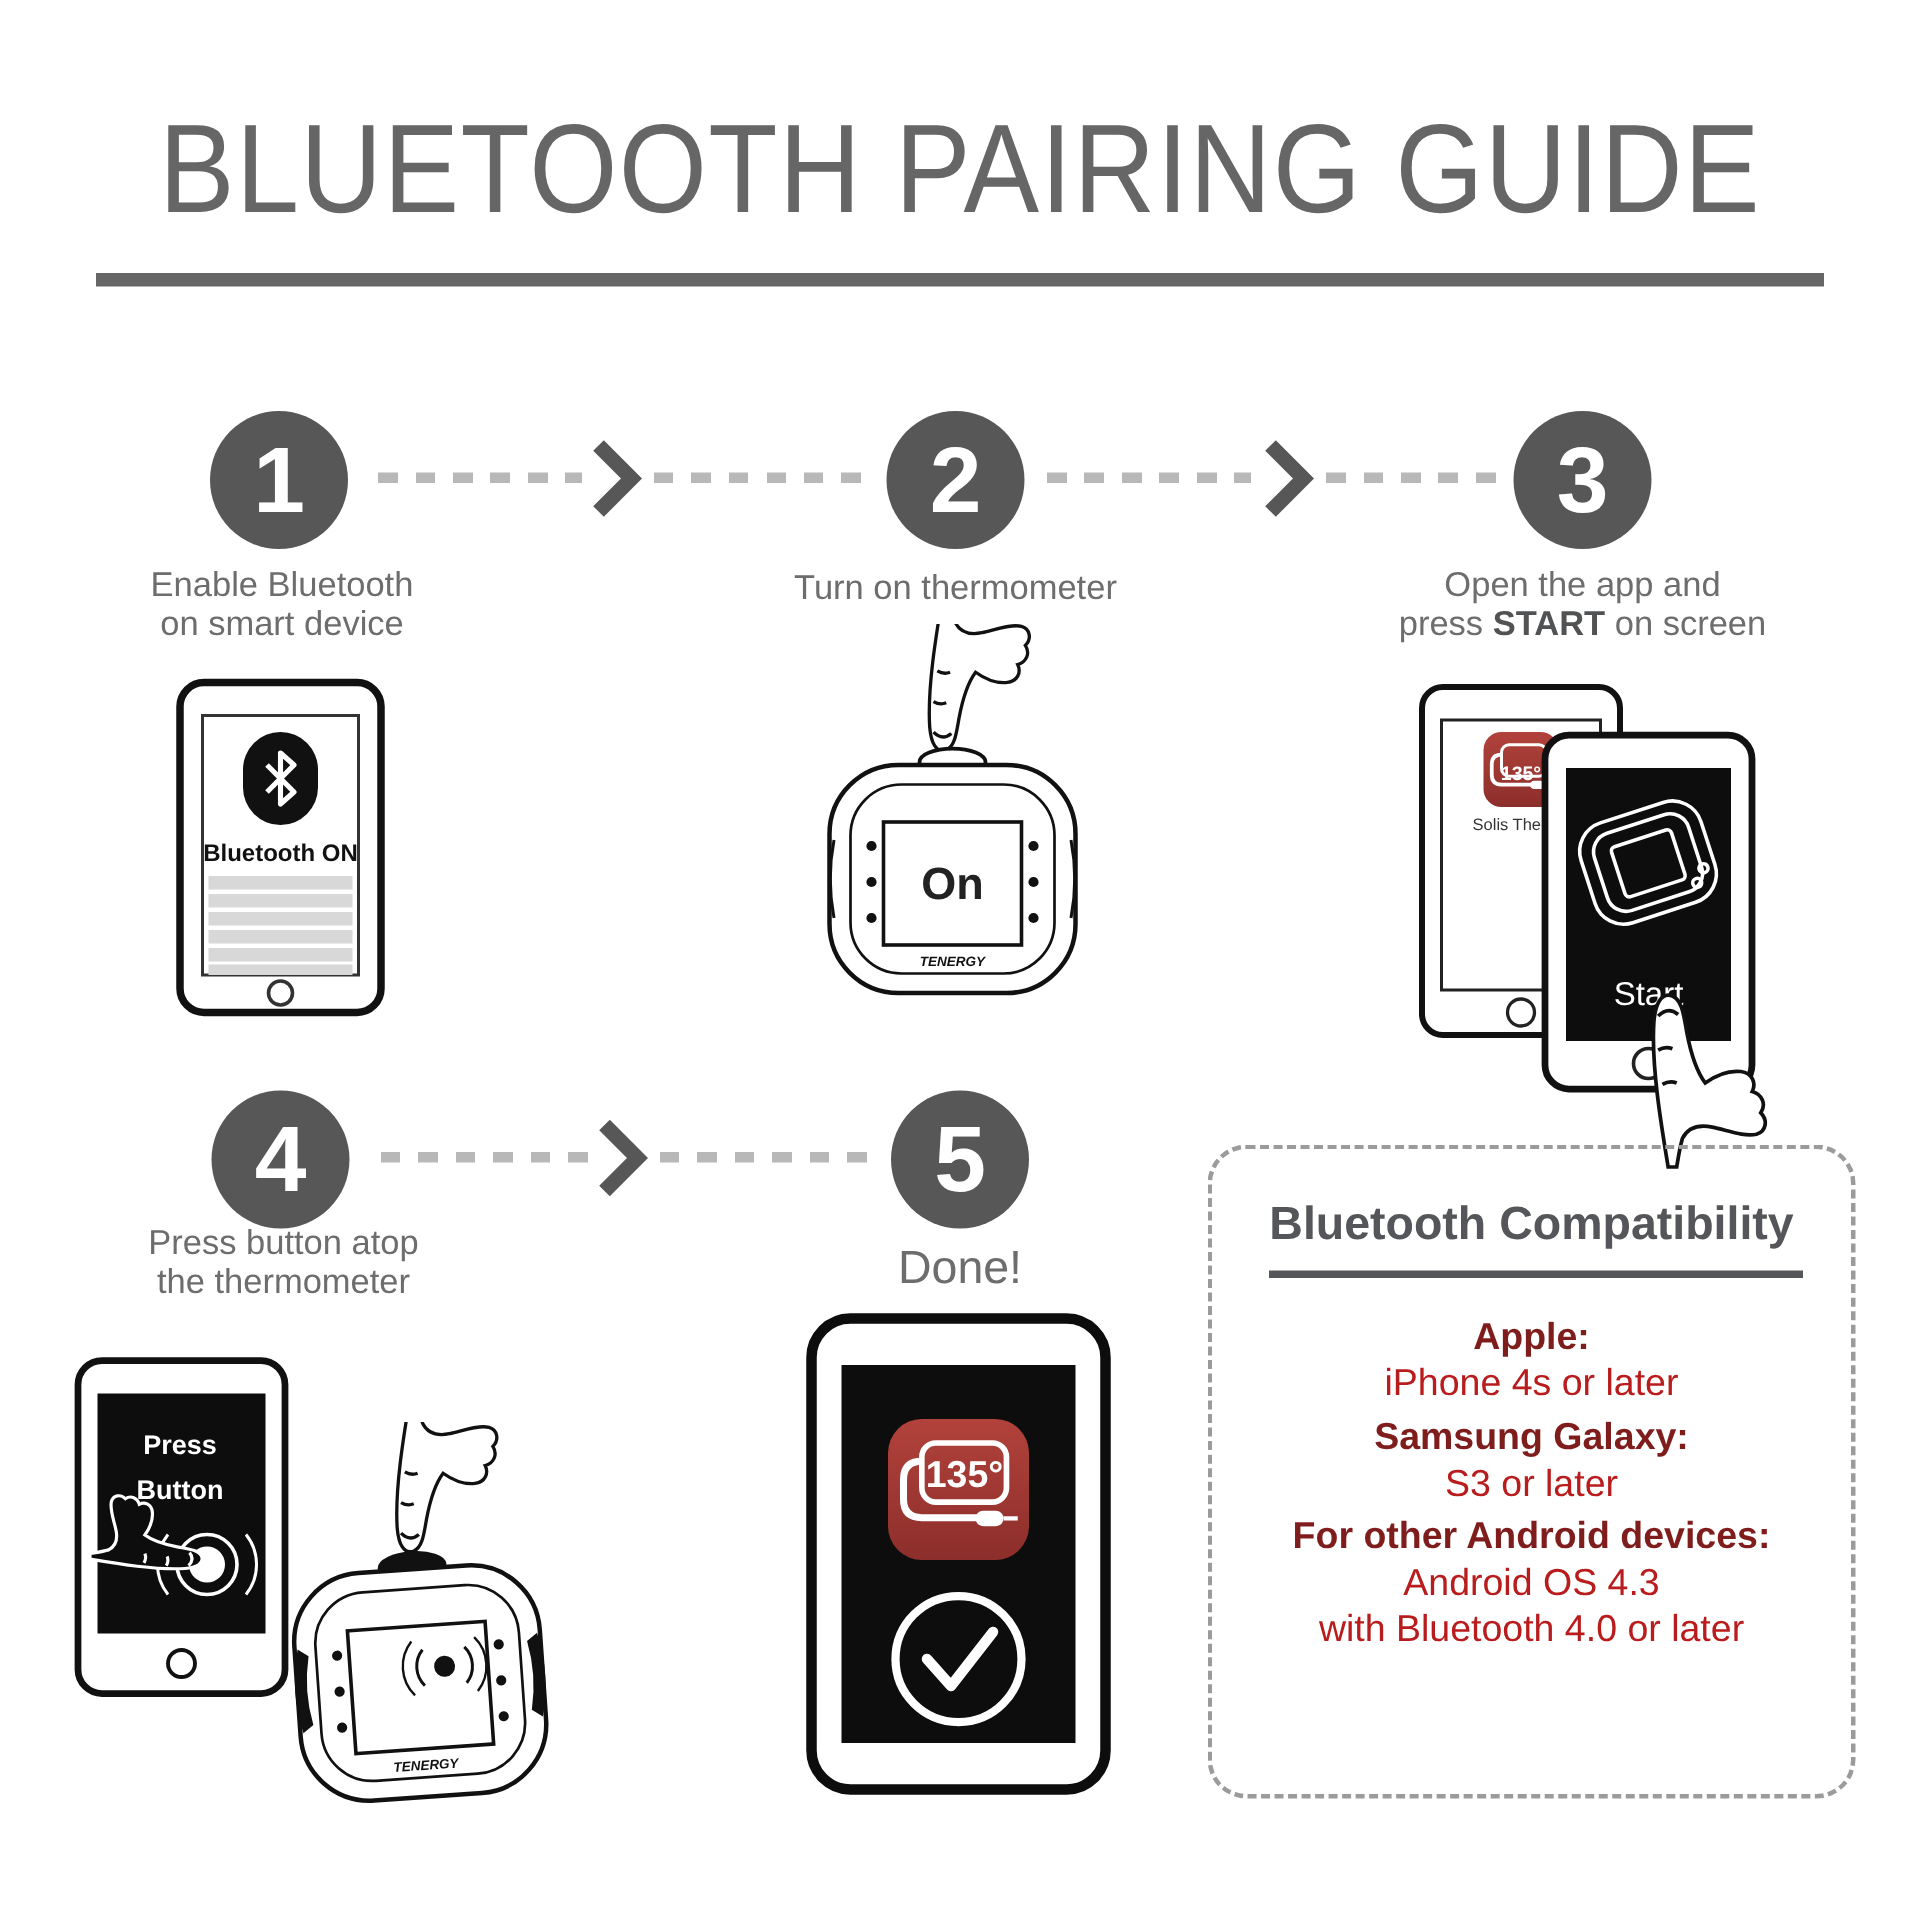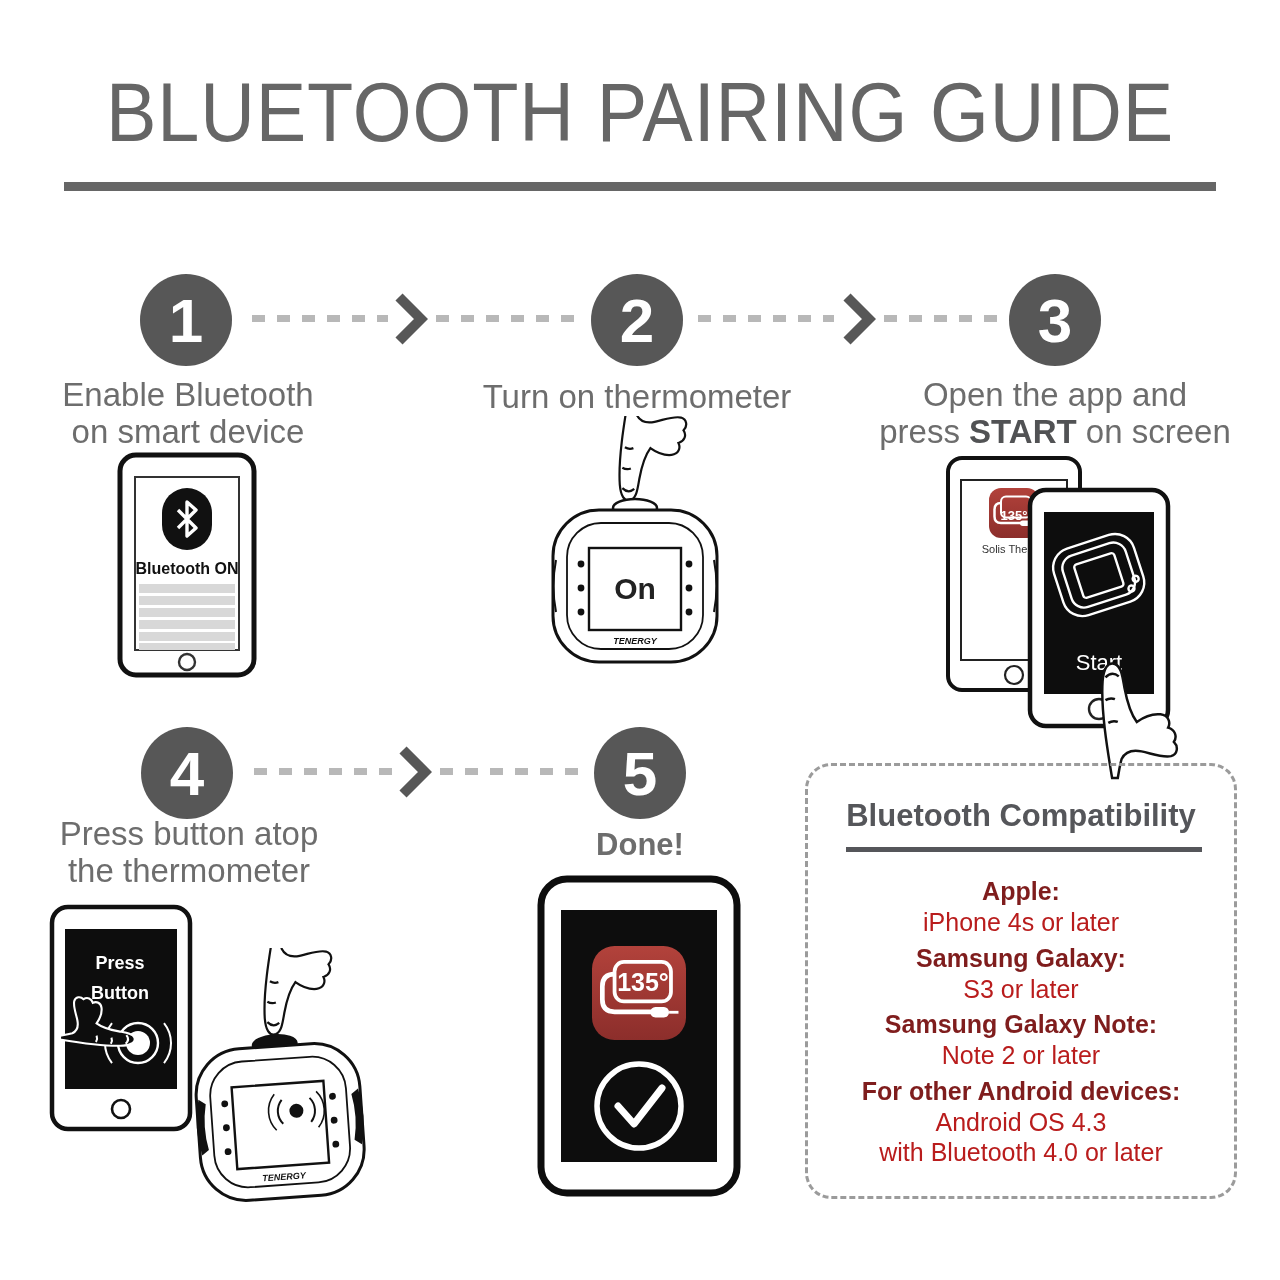--- a/index.html
+++ b/index.html
@@ -10,23 +10,23 @@
   .title{left:0;right:0;top:64px;text-align:center;font-size:84px;font-weight:400;
          color:#666;letter-spacing:1px;white-space:nowrap;transform:scaleX(.9);}
   .title-rule{left:64px;top:182px;width:1152px;height:9px;background:#666;}
   
   .step-circle{width:92px;height:92px;border-radius:50%;background:#575757;color:#fff;
                display:flex;align-items:center;justify-content:center;
                font-size:62px;font-weight:700;}
   
   .dashes{height:7px;background:repeating-linear-gradient(90deg,#b8b8b8 0 13px,transparent 13px 25px);}
   
-  .caption{color:#6d6d6d;font-size:33px;line-height:1.12;text-align:center;}
+  .caption{color:#6d6d6d;font-size:23px;line-height:1.12;text-align:center;}
   .caption b{color:#515254;}
-  .done{font-size:31px;font-weight:700;}
+  .done{font-size:31px;font-weight:400;}
   
   .compat{left:805px;top:763px;width:432px;height:436px;border:3px dashed #9b9b9b;
           border-radius:26px;box-sizing:border-box;padding:32px 38px 0 38px;text-align:center;}
   .compat-title{font-size:31px;font-weight:700;color:#55565a;}
   .compat-rule{width:356px;height:5px;background:#55565a;margin-top:13px;margin-bottom:24px;}
   .entry{margin-bottom:5px;}
   .entry-label{font-size:25px;font-weight:700;color:#7f1d1d;line-height:1.24;}
   .entry-line{font-size:25px;color:#b91c1c;line-height:1.22;}
   svg text{font-family:"Liberation Sans",sans-serif;}
 </style>
@@ -249,23 +249,19 @@
     <div class="compat-rule"></div>
     <div class="entry">
       <div class="entry-label">Apple:</div>
       <div class="entry-line">iPhone 4s or later</div>
     </div>
     <div class="entry">
       <div class="entry-label">Samsung Galaxy:</div>
       <div class="entry-line">S3 or later</div>
     </div>
     <div class="entry">
-      <div class="entry-label">Samsung Galaxy Note:</div>
-      <div class="entry-line">Note 2 or later</div>
-    </div>
-    <div class="entry">
       <div class="entry-label">For other Android devices:</div>
       <div class="entry-line">Android OS 4.3</div>
       <div class="entry-line">with Bluetooth 4.0 or later</div>
     </div>
   </div>
 
 </div>
 
 </body></html>

